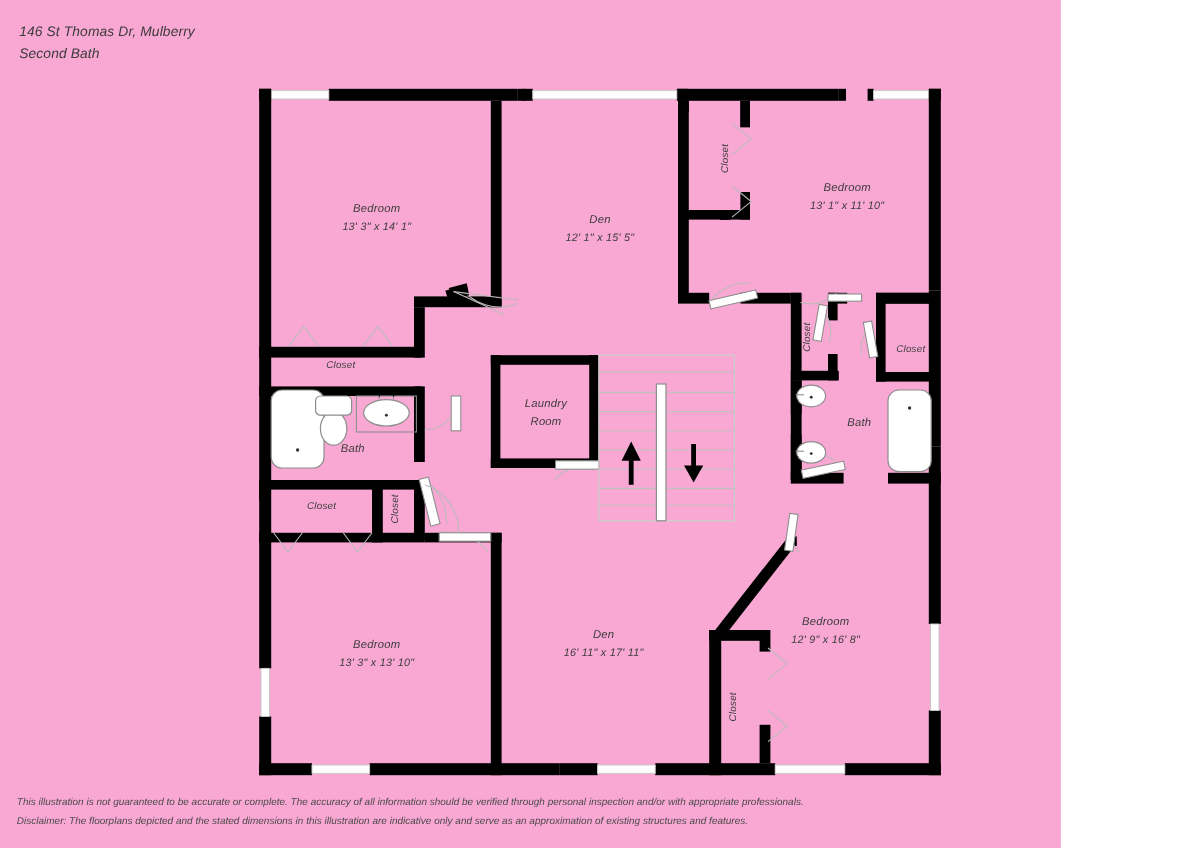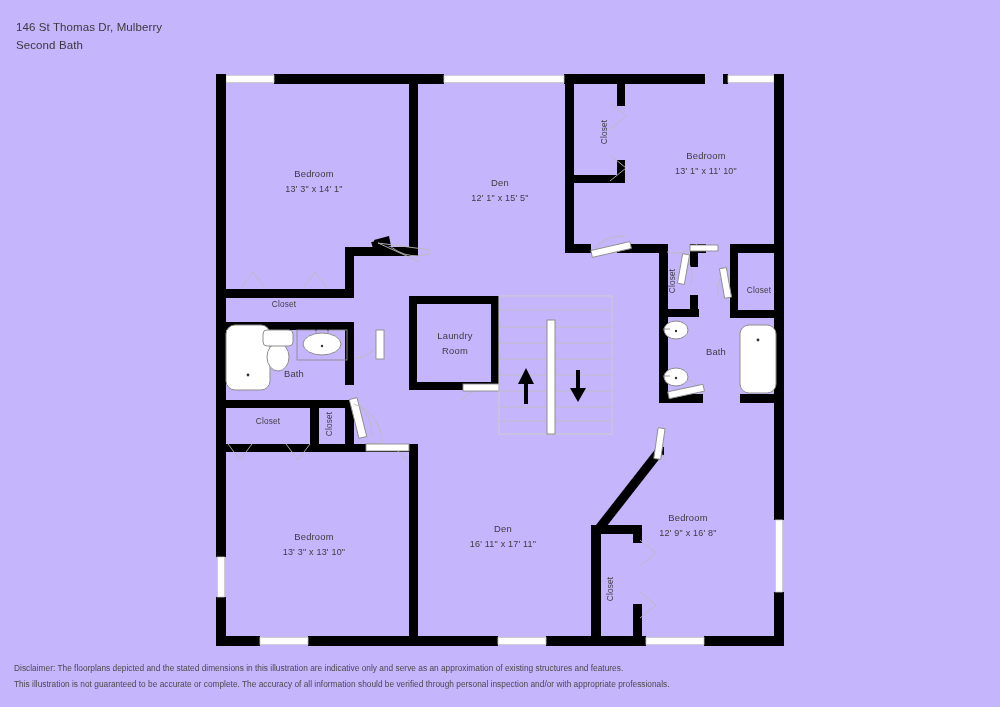--- a/index.html
+++ b/index.html
@@ -6,23 +6,24 @@
   html, body {
     margin: 0; padding: 0;
     width: 1000px; height: 707px;
     background: #ffffff;
     font-family: "Liberation Sans", sans-serif;
     color: #000000;
     overflow: hidden;
   }
   #page {
     position: relative;
-    width: 1000px;
+    width: 884px;
     height: 707px;
-    background: #c4b5fd;
+    background: #f9a8d4;
+    font-style: italic;
   }
   .title-block {
     position: absolute;
     left: 16px;
     top: 18px;
   }
   .title-line {
     font-size: 11.5px;
     color: #3a3a3a;
     line-height: 18px;
@@ -354,17 +355,17 @@
       <text class="closet-label" x="675" y="281" transform="rotate(-90 675 281)">Closet</text>
 
       <text class="closet-label" x="759" y="293">Closet</text>
 
       <text class="closet-label" x="613" y="589" transform="rotate(-90 613 589)">Closet</text>
     </g>
 
   </svg>
 
   <div class="disclaimer-block">
+    <div class="disclaimer-line">This illustration is not guaranteed to be accurate or complete. The accuracy of all information should be verified through personal inspection and/or with appropriate professionals.</div>
     <div class="disclaimer-line">Disclaimer: The floorplans depicted and the stated dimensions in this illustration are indicative only and serve as an approximation of existing structures and features.</div>
-    <div class="disclaimer-line">This illustration is not guaranteed to be accurate or complete. The accuracy of all information should be verified through personal inspection and/or with appropriate professionals.</div>
   </div>
 
 </div>
 
 </body></html>

